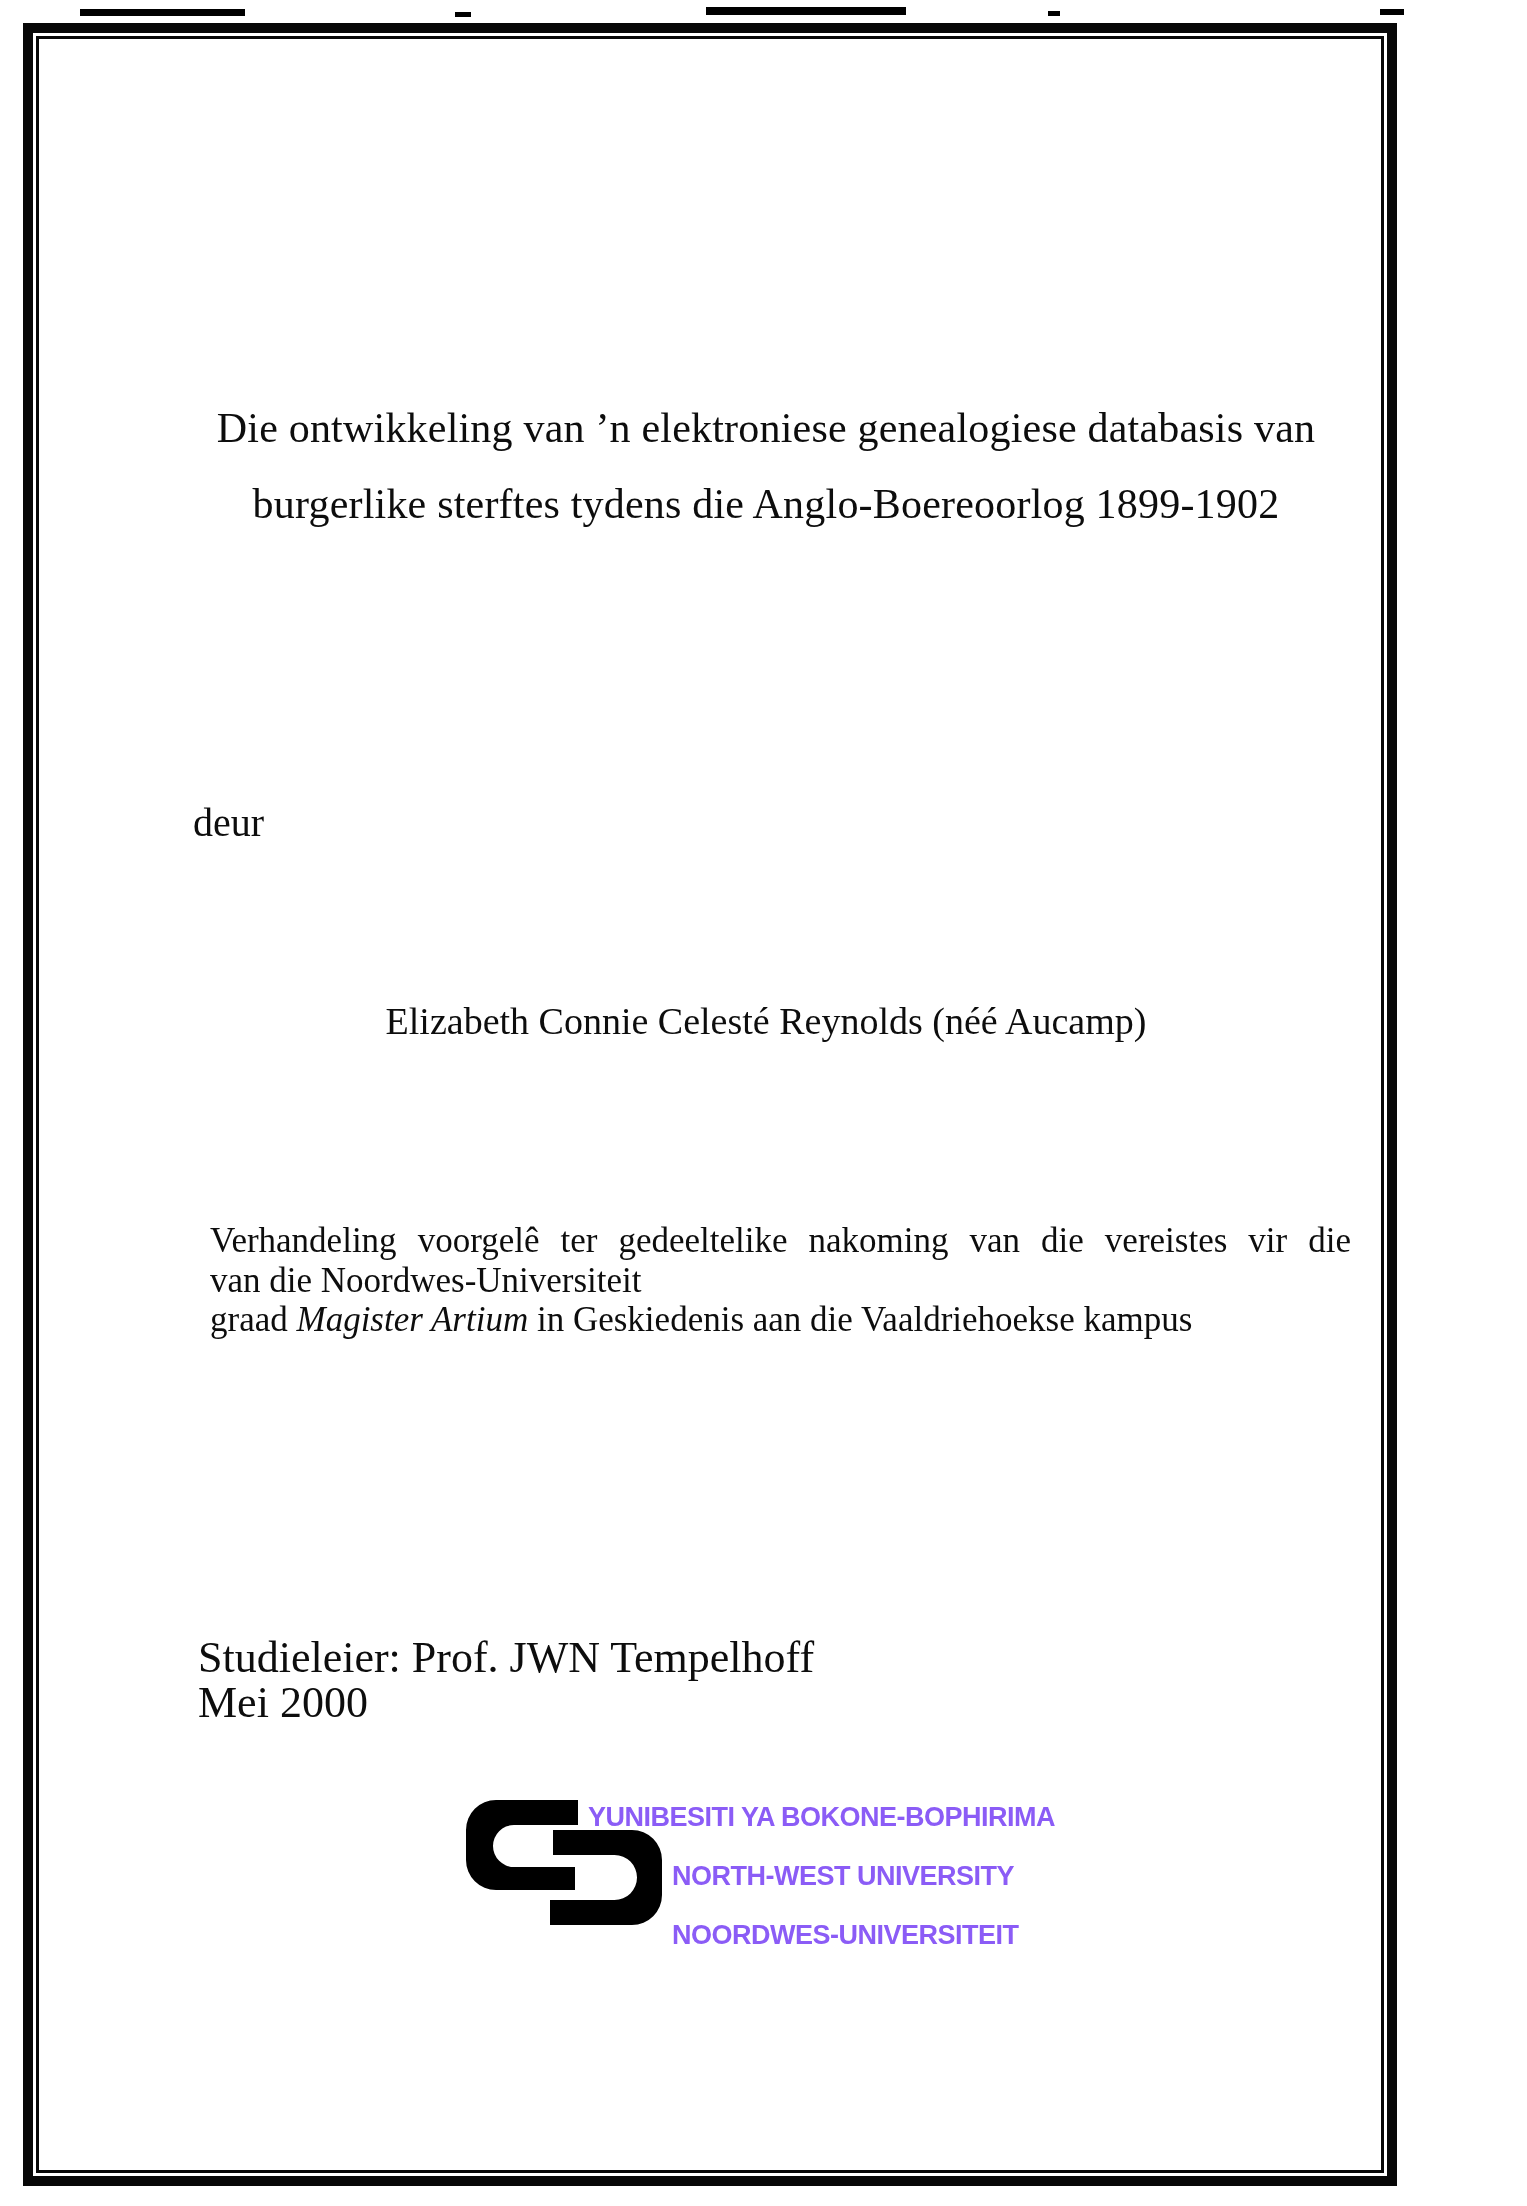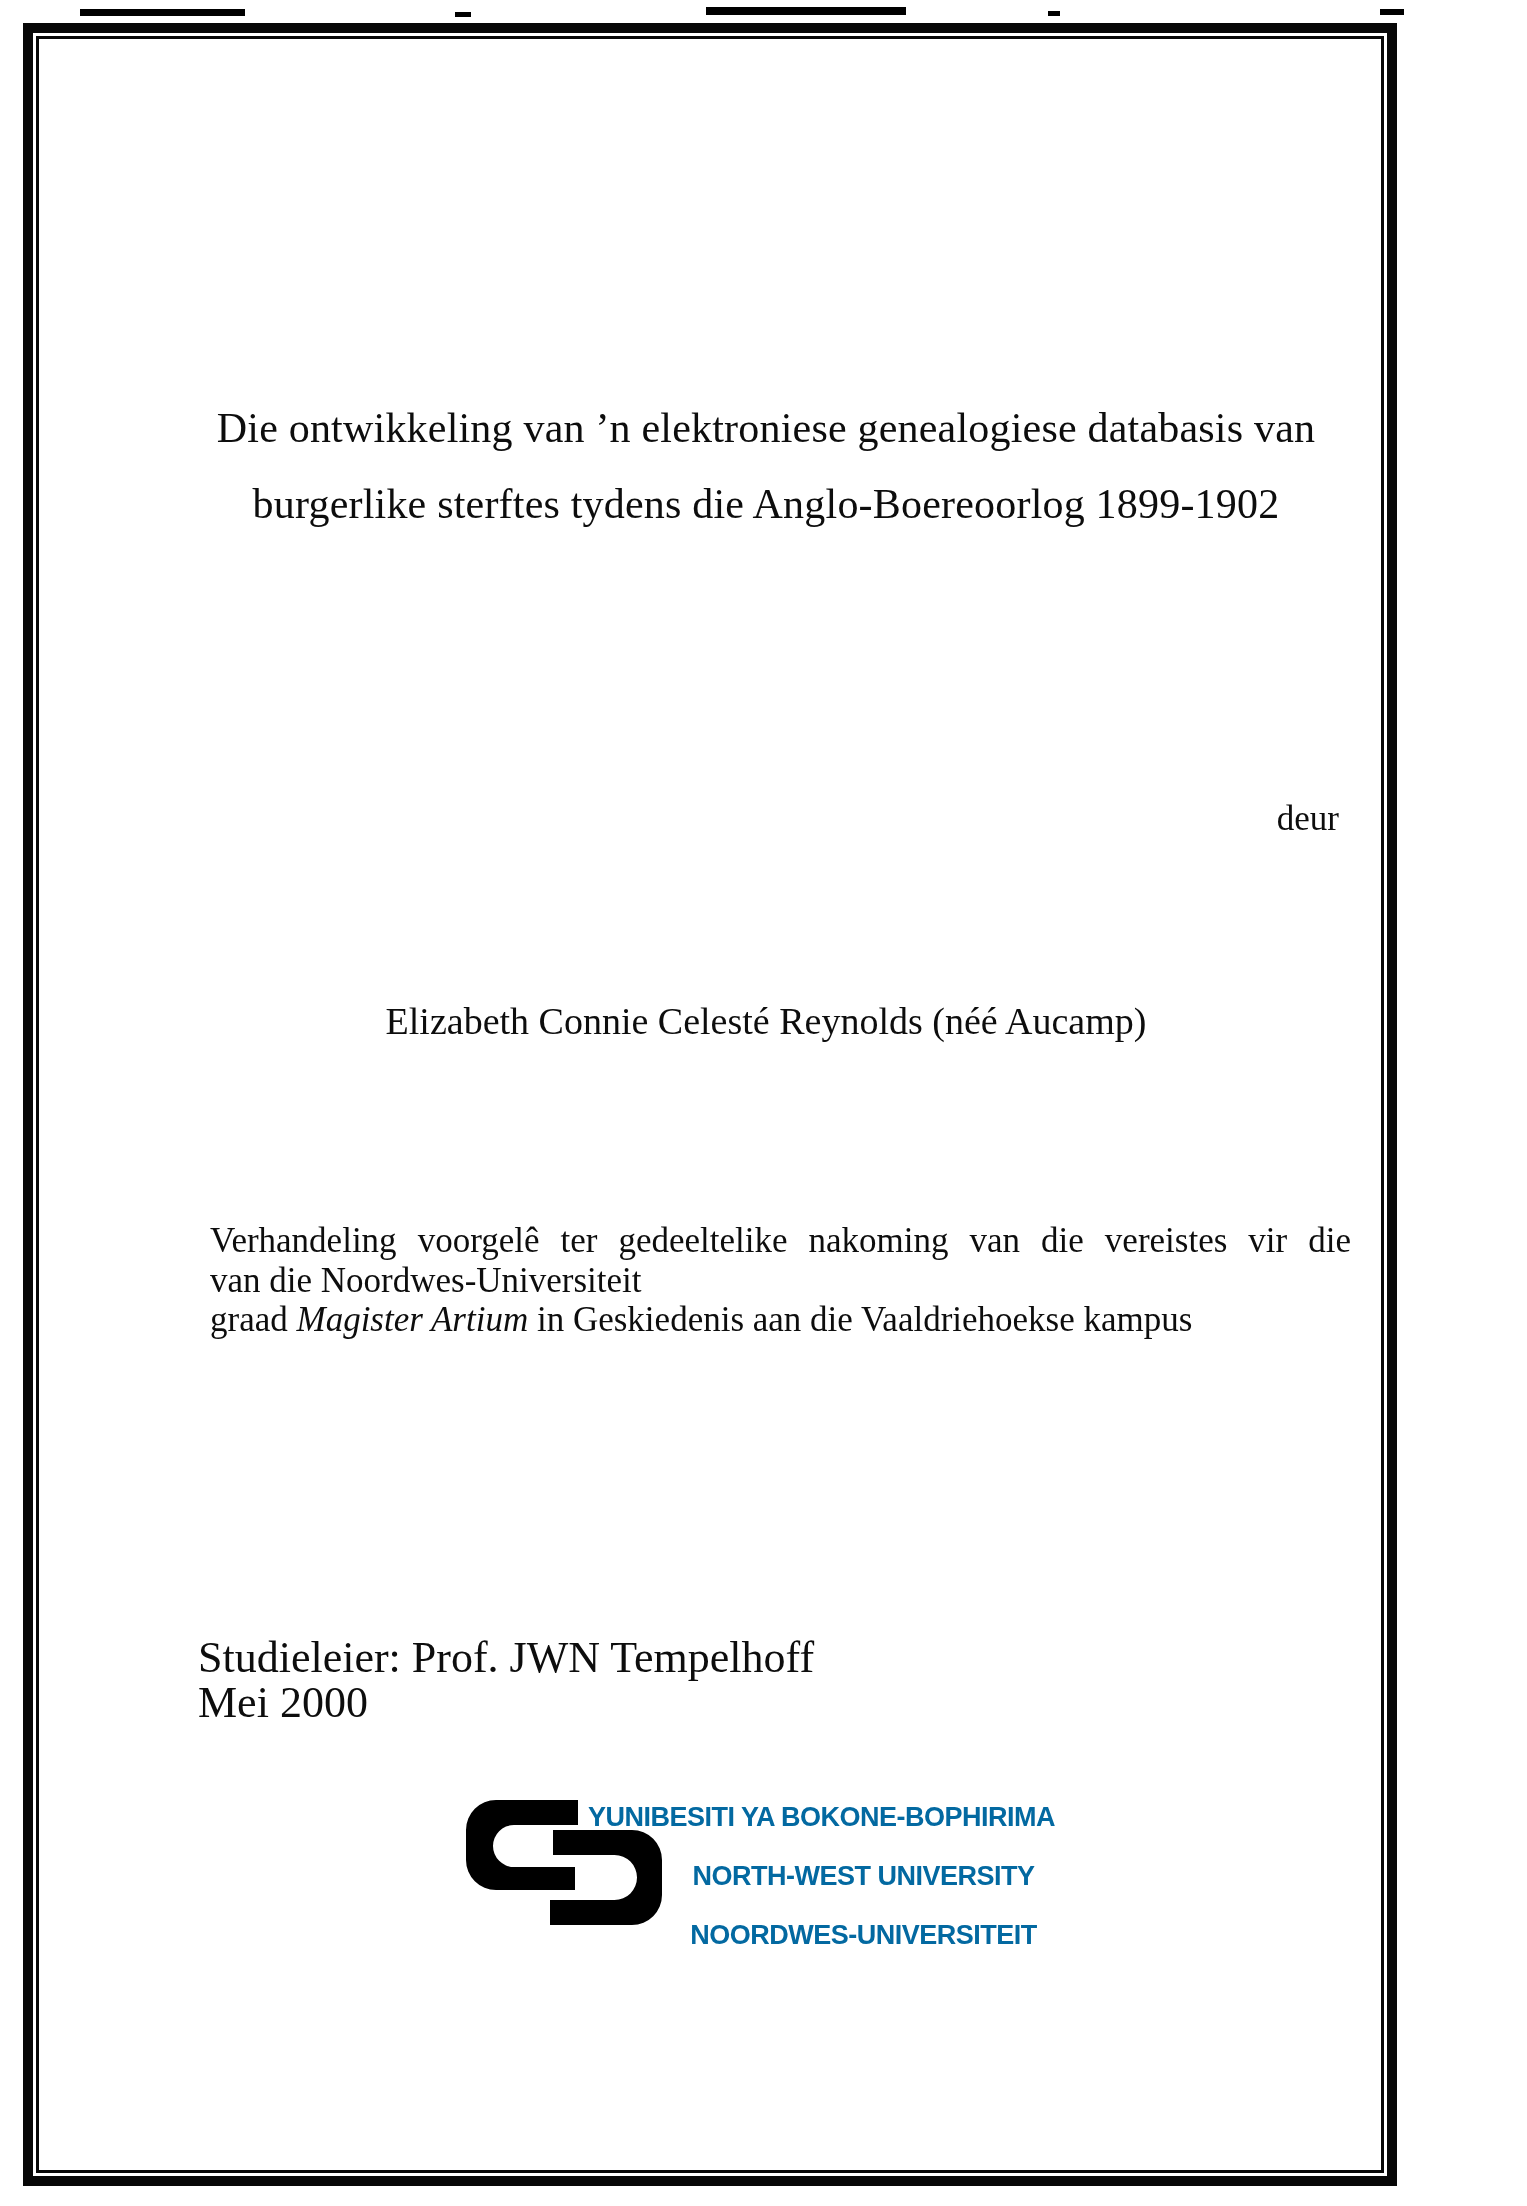--- a/index.html
+++ b/index.html
@@ -5,33 +5,33 @@
   html,body{margin:0;padding:0;background:#ffffff;}
   .page{
     position:relative;width:1422px;height:2206px;background:#ffffff;
     color:#0d0d0d;font-family:"Liberation Serif", serif;overflow:hidden;
   }
   .frame-outer{position:absolute;left:23px;top:23px;right:25px;bottom:20px;border:10px solid #070707;}
   .frame-inner{position:absolute;left:36px;top:36px;right:38px;bottom:33px;border:3px solid #070707;}
 
   .title-block{position:absolute;left:193px;width:1146px;top:390px;text-align:center;
     font-size:42px;line-height:76px;letter-spacing:0.2px;}
-  .byline{position:absolute;left:193px;width:1146px;top:799px;text-align:right;font-size:35px;}
+  .byline{position:absolute;left:193px;width:1146px;top:799px;text-align:left;font-size:40px;}
   .author{position:absolute;left:193px;width:1146px;top:951px;text-align:center;font-size:38px;margin-top:48px;}
 
   .statement{position:absolute;left:210px;width:1141px;top:1221px;font-size:35px;line-height:39.5px;}
   .statement .just{text-align:justify;text-align-last:justify;}
   .italic{font-style:italic;}
 
   .supervisor-block{position:absolute;left:198px;top:1635px;font-size:44px;line-height:45px;}
 
   .logo{position:absolute;left:463px;top:1797px;width:600px;height:135px;}
   .logo svg{position:absolute;left:0;top:0;}
   .logo-text{position:absolute;left:125px;top:6px;font-family:"Liberation Sans", sans-serif;
-    font-weight:700;font-size:27px;line-height:28px;white-space:nowrap;letter-spacing:-0.5px;color:#0369a1;text-align:center;}
+    font-weight:700;font-size:27px;line-height:28px;white-space:nowrap;letter-spacing:-0.5px;color:#8b5cf6;}
   .logo-text .indent{margin-left:84px;margin-top:31px;}
 
   .artifact{position:absolute;background:#000;}
 </style>
 </head>
 <body>
 
 <div class="page">
 
   <div class="frame-outer"></div>

